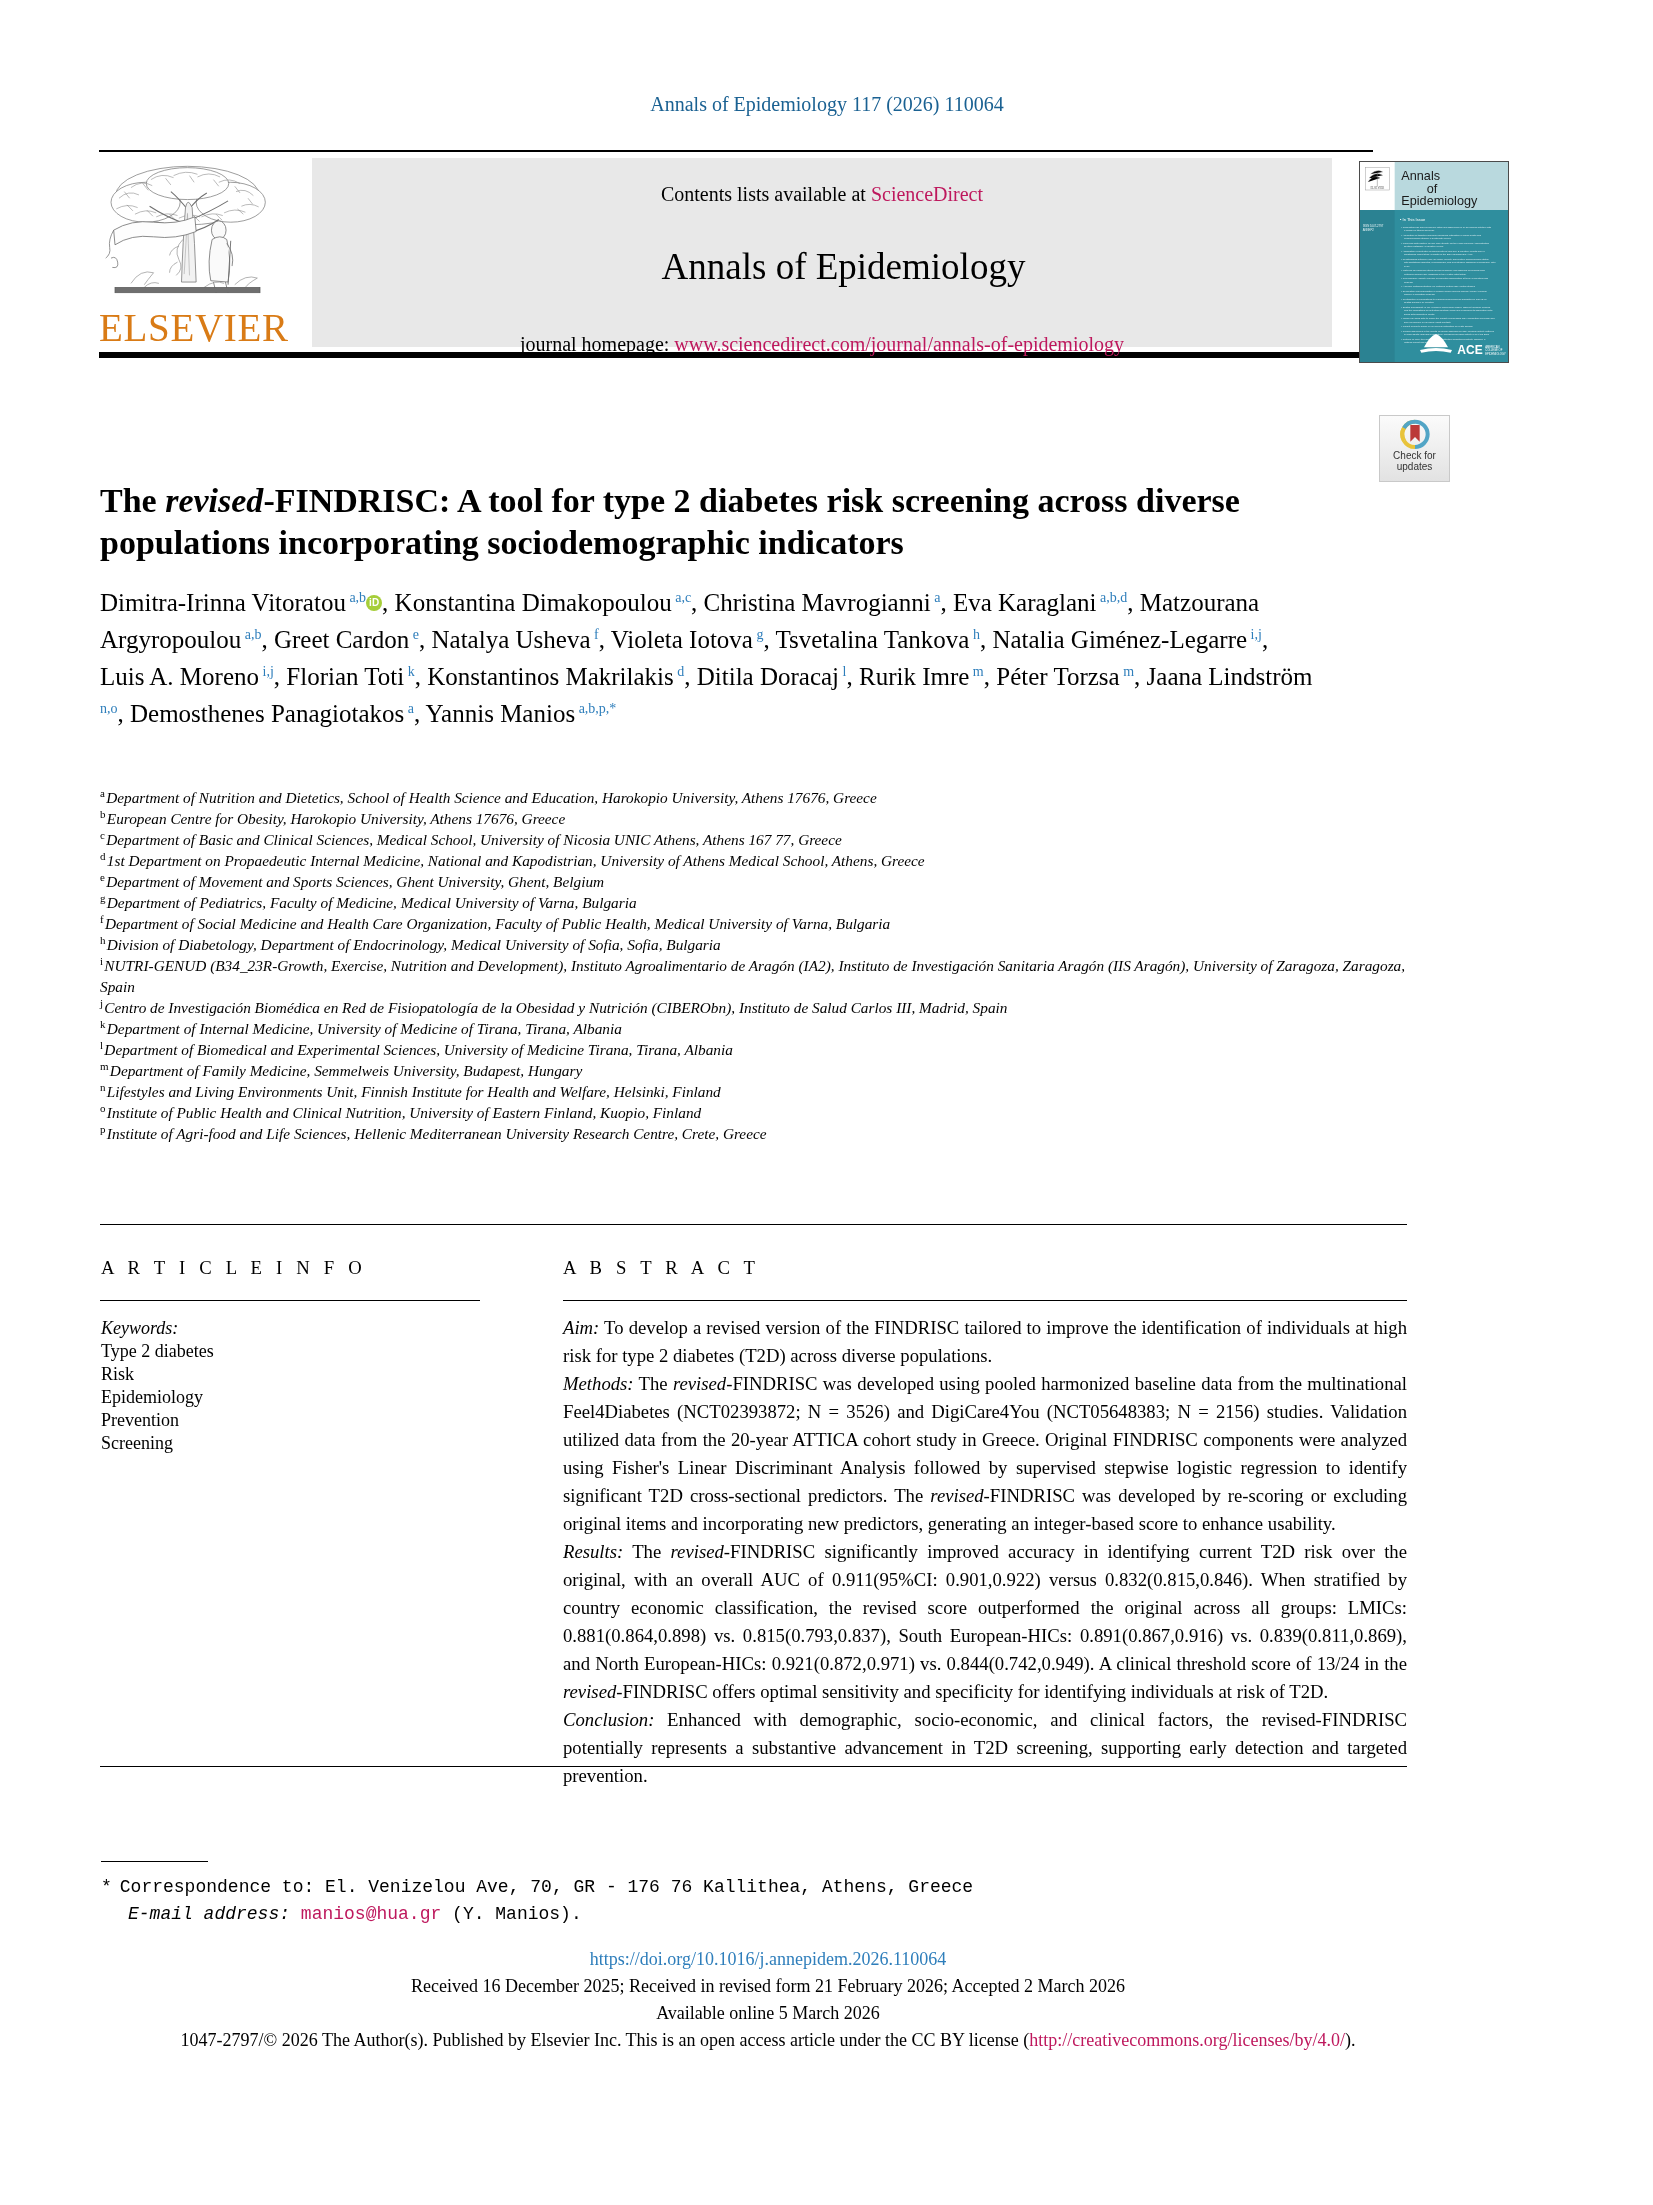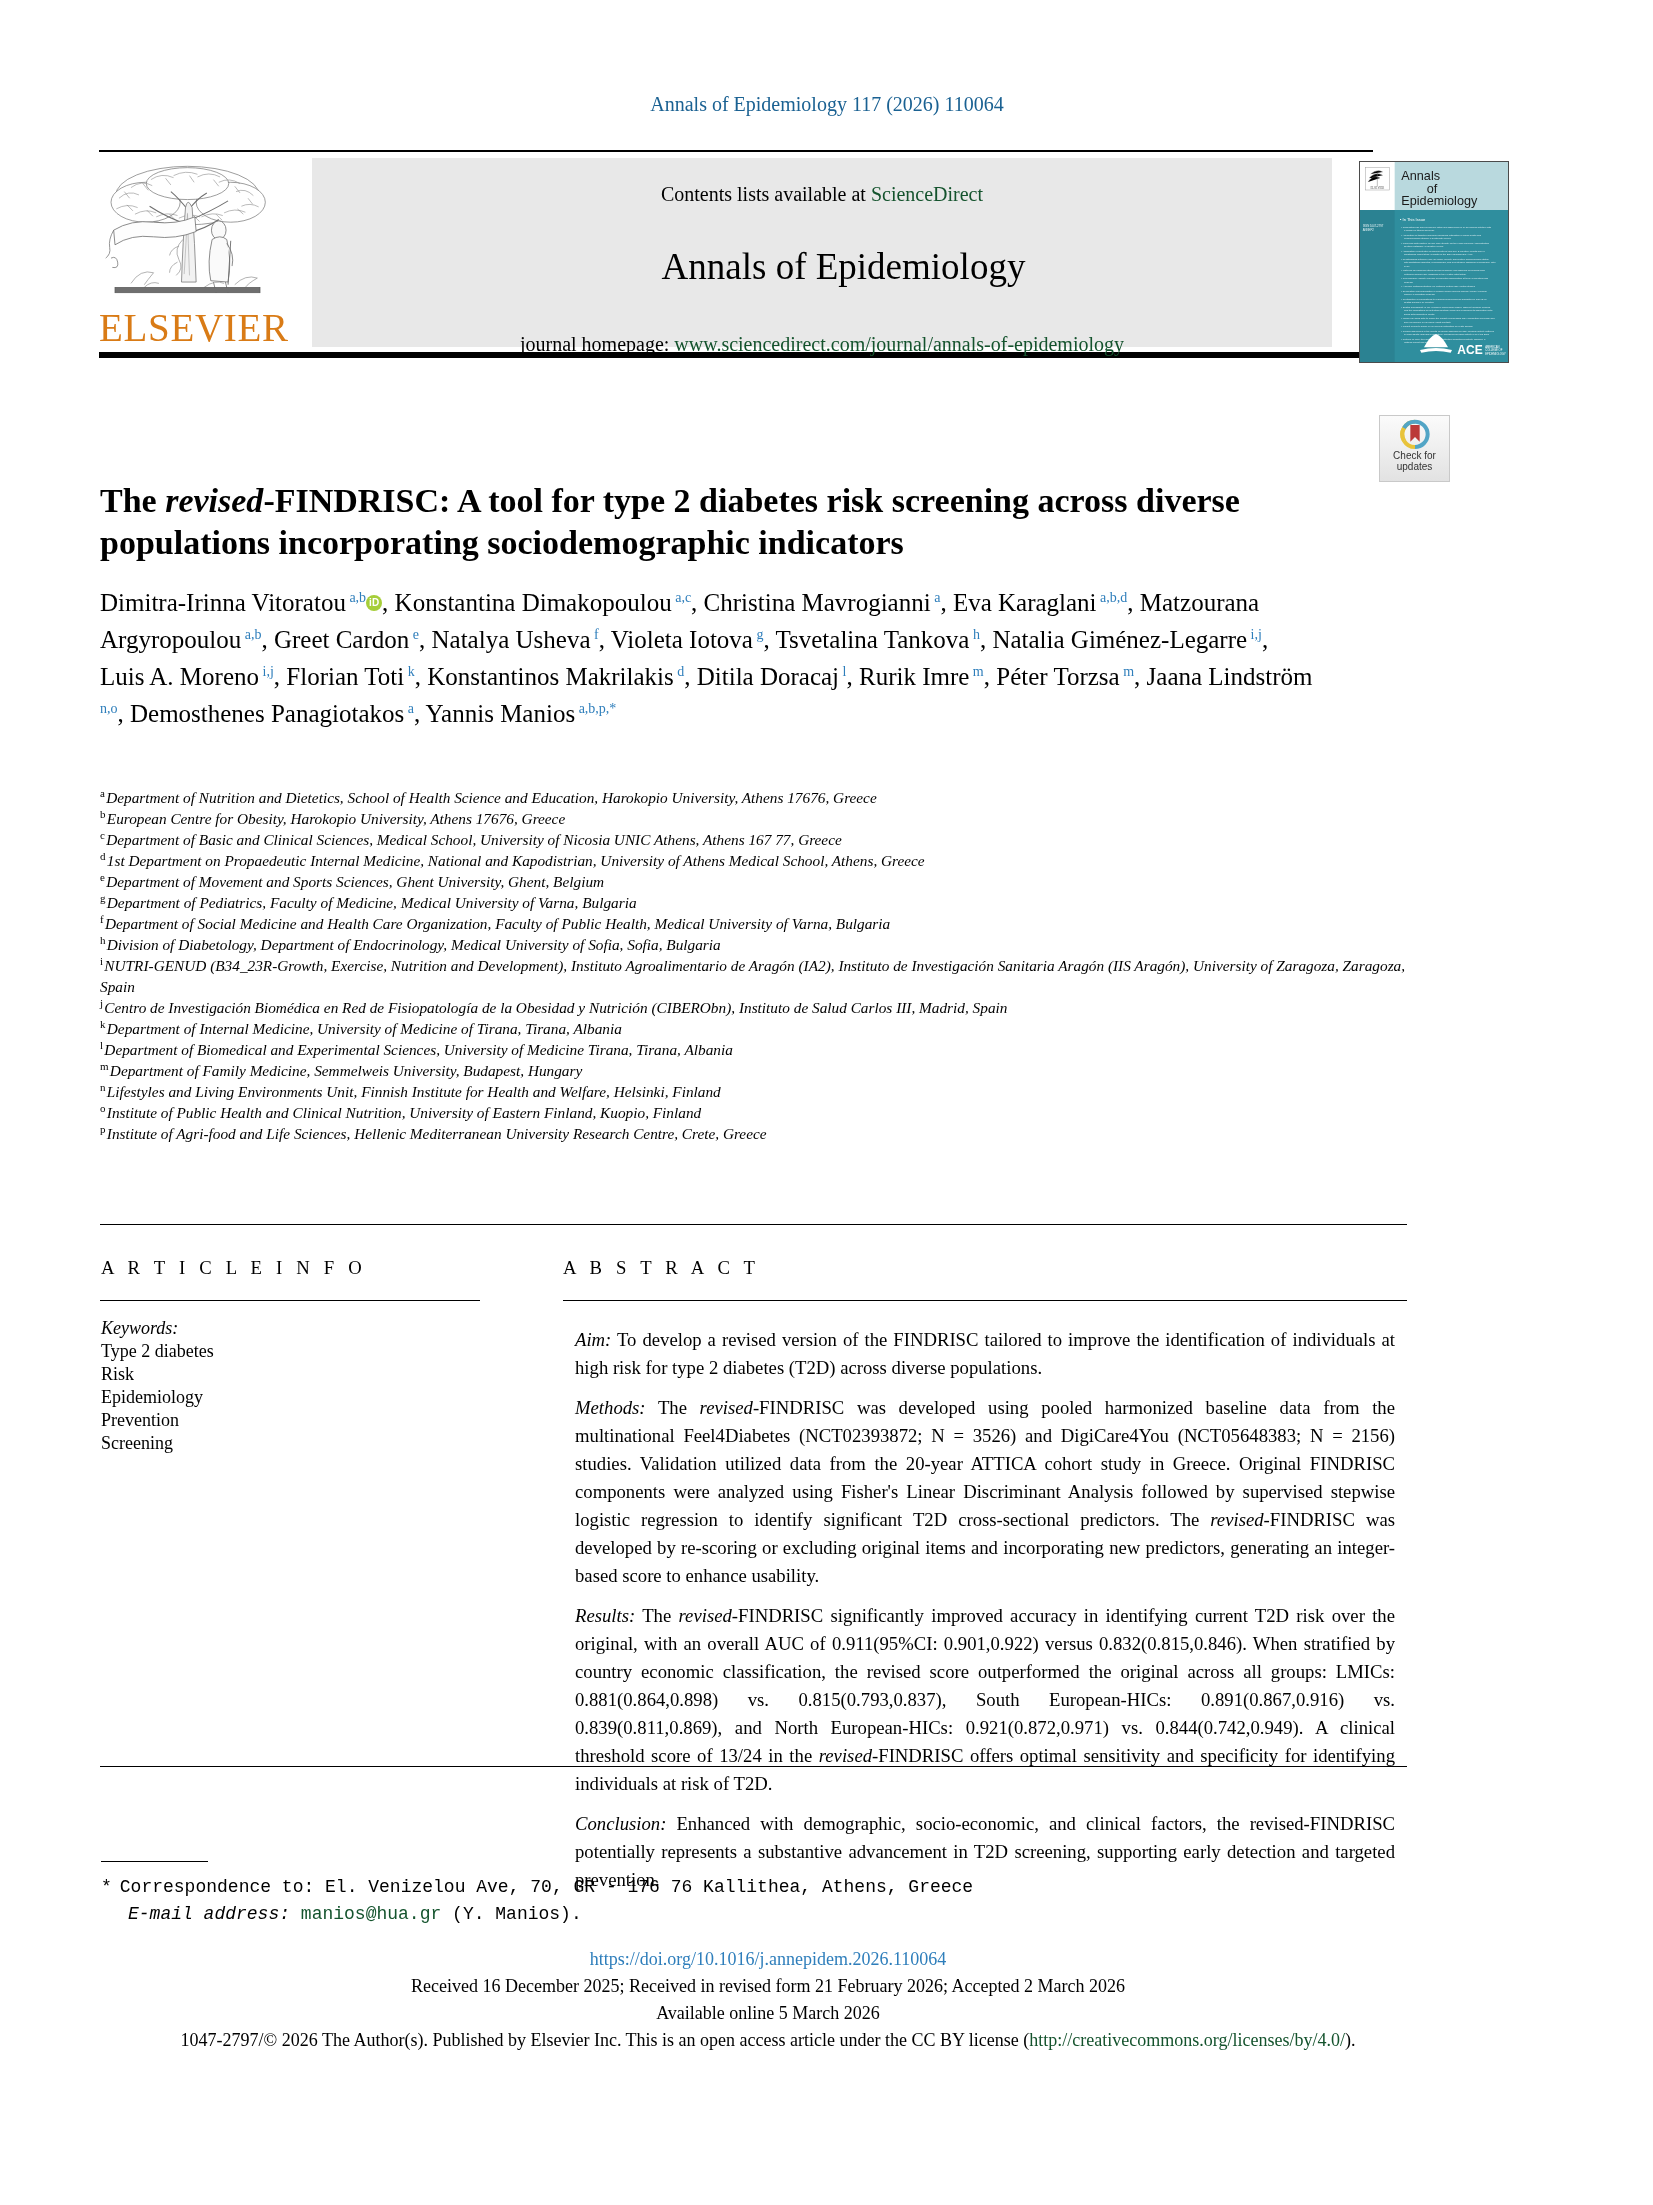--- a/index.html
+++ b/index.html
@@ -83,21 +83,21 @@
     height: 189px;
     background: #e8e8e8;
     text-align: center;
   }
   .contents-line {
     font-size: 20px;
     margin-top: 25px;
     font-family: "Liberation Serif", serif;
   }
   .link {
-    color: #14532d;
+    color: #be185d;
     text-decoration: none;
   }
   .journal-name {
     font-size: 37px;
     margin-top: 39px;
     font-family: "Liberation Serif", serif;
     padding-left: 43px;
   }
   .homepage-line {
     font-size: 20px;
@@ -255,21 +255,21 @@
   .abstract {
     position: absolute;
     left: 563px;
     top: 1314px;
     width: 844px;
     font-size: 18.7px;
     line-height: 28px;
     text-align: justify;
     font-family: "Liberation Serif", serif;
   }
-  .abstract p { margin: 12px; }
+  .abstract p { margin: 0; }
   .abstract .lbl { font-style: italic; }
   .abstract i { font-style: italic; }
 
   
   .foot-rule {
     position: absolute;
     left: 101px;
     top: 1861px;
     width: 107px;
     height: 1.3px;

